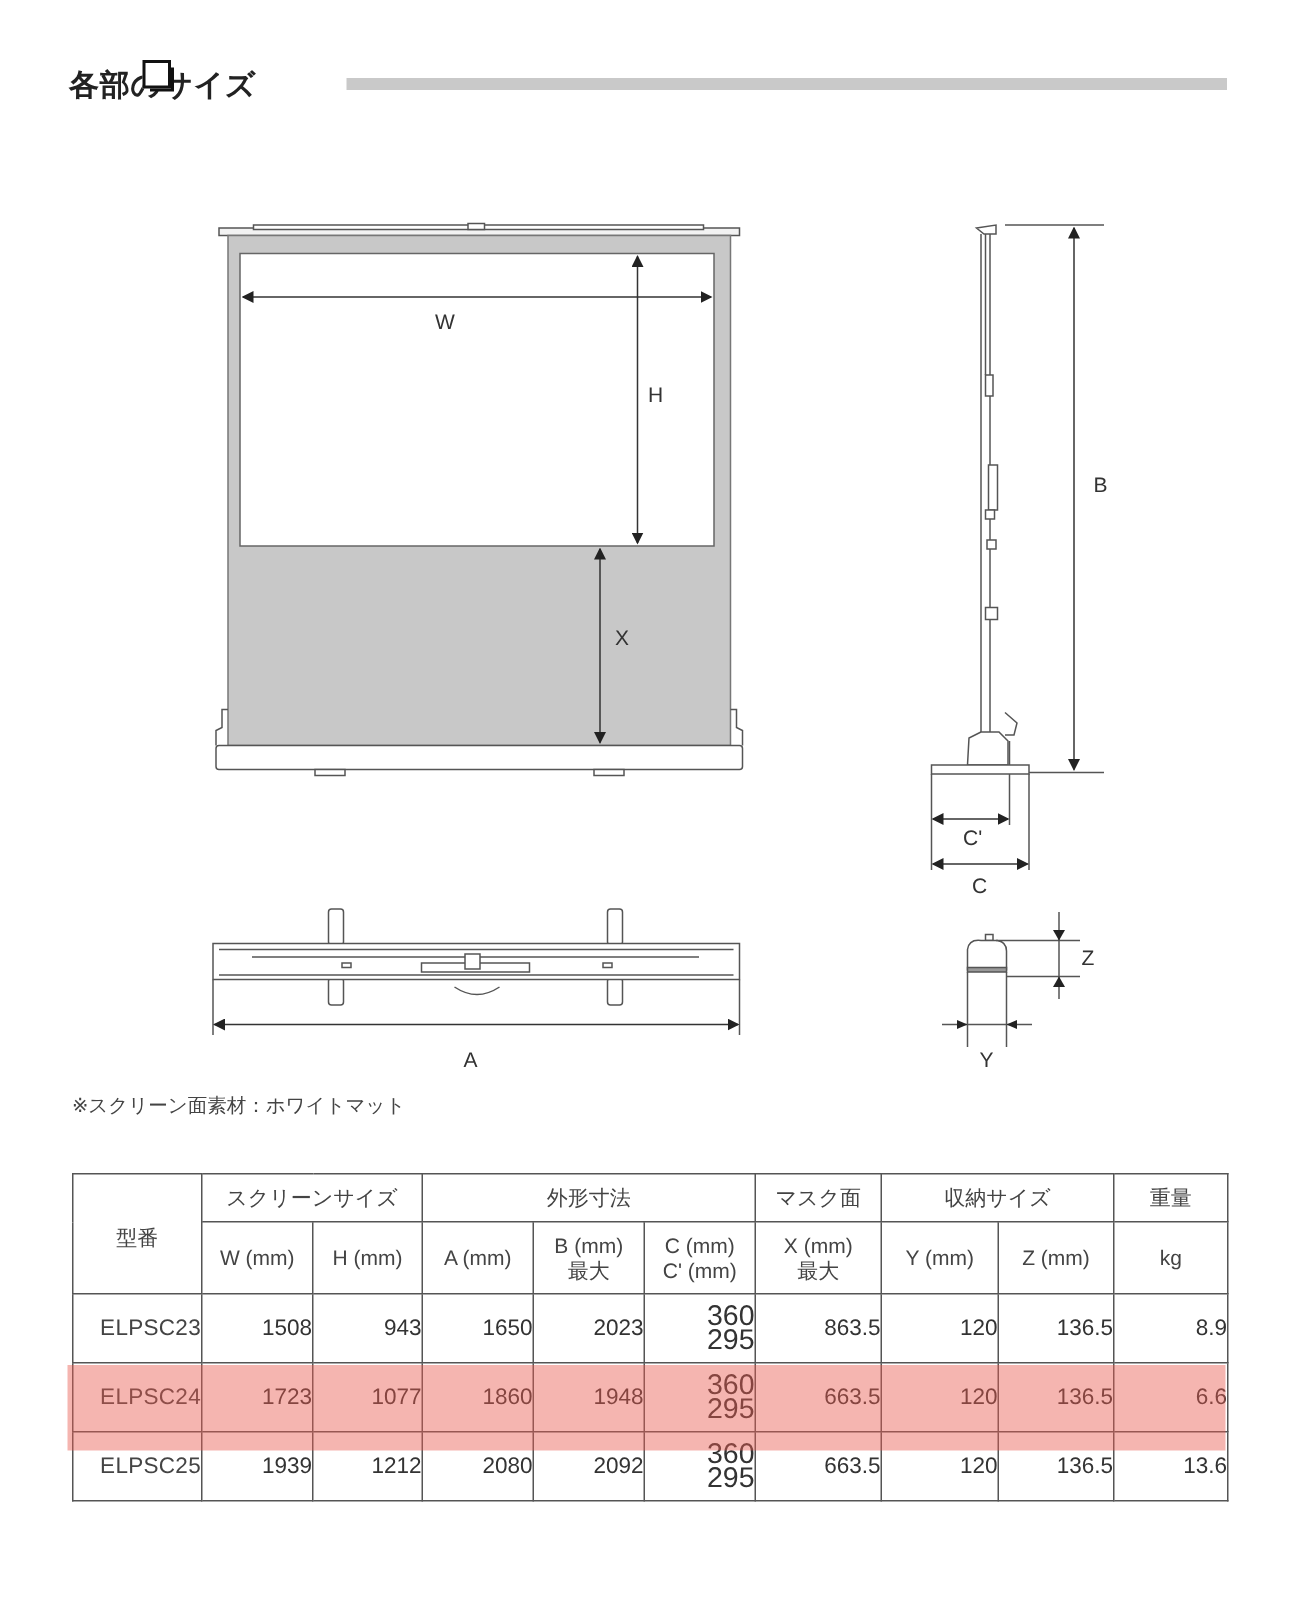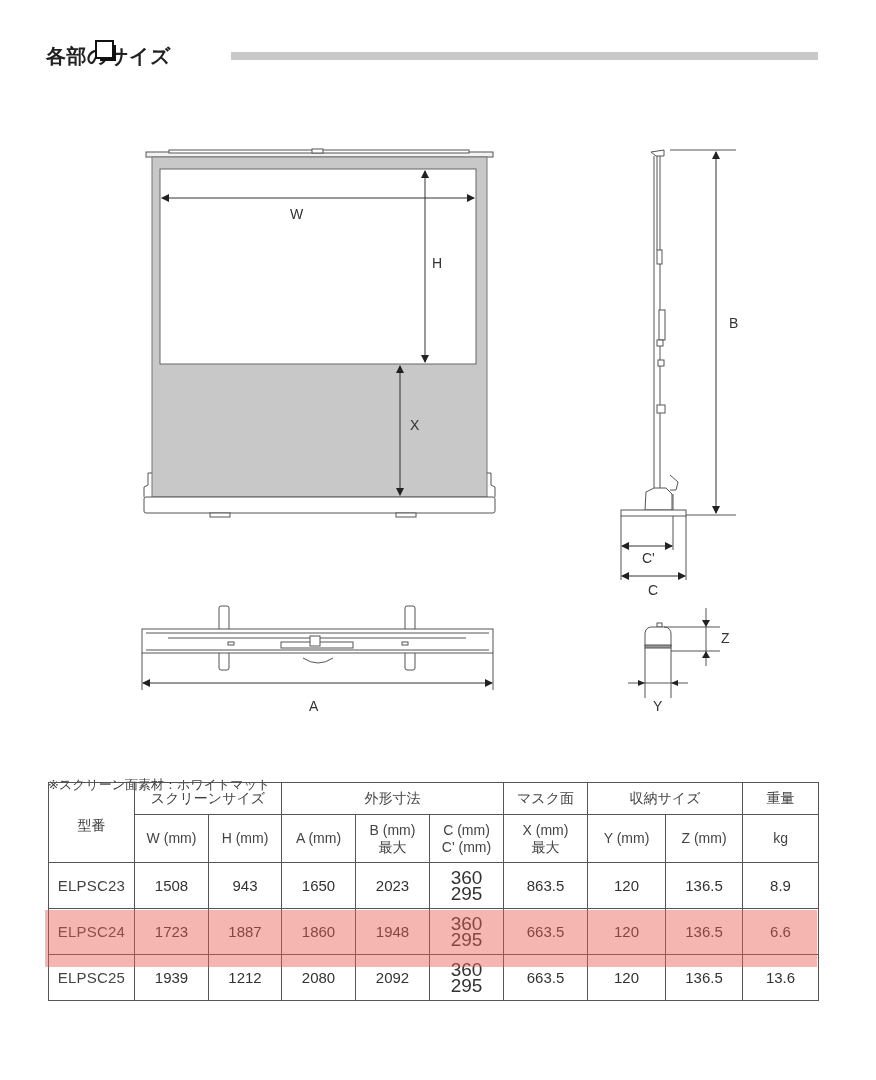--- a/index.html
+++ b/index.html
@@ -14,33 +14,33 @@
     .hdr-icon .back { position: absolute; left: 5px; top: 5px; width: 16px; height: 16px; background: #111; }
     .hdr-icon .front { position: absolute; left: 0; top: 0; width: 15px; height: 15px; background: #fff; border: 2px solid #111; }
     .hdr-title { font-size: 20px; font-weight: bold; color: #222; letter-spacing: 0.5px; }
     .hdr-rule { position: absolute; left: 231px; top: 52px; width: 587px; height: 8px; background: #c9c9c9; }
 
     
     .drawing { position: absolute; left: 0; top: 0; width: 876px; height: 730px; }
     .dim-label { position: absolute; font-size: 14px; color: #333; font-family: "Liberation Sans", sans-serif; }
 
     
-    .note { position: absolute; left: 48px; top: 728px; font-size: 13px; color: #444; margin-top: 48px; }
+    .note { position: absolute; left: 48px; top: 728px; font-size: 13px; color: #444; }
 
     
     .spec-table { position: absolute; left: 48px; top: 782px; width: 770px; border-collapse: collapse; table-layout: fixed; }
     .spec-table td, .spec-table th {
       border: 1.5px solid #555; text-align: center; vertical-align: middle;
       font-weight: normal; color: #333; font-size: 15px; padding: 0;
       font-family: "Liberation Sans", sans-serif;
     }
     .spec-table th { font-size: 14px; color: #444; }
     .spec-table .r-top th { height: 31px; }
     .spec-table .r-sub th { height: 47px; line-height: 17px; }
-    .spec-table .r-data td { height: 45px; line-height: 16px; }
+    .spec-table .r-data td { height: 45px; line-height: 16px; text-align: right; }
     .spec-table .model { font-size: 15px; color: #444; letter-spacing: 0.2px; }
     .spec-table .stack { font-size: 19px; line-height: 15px; }
 
     .highlight { position: absolute; left: 45px; top: 910px; width: 772px; height: 57px; background: rgba(232, 90, 80, 0.45); pointer-events: none; }
   </style>
 </head>
 <body>
 
 <div class="section-header">
   <div class="hdr-icon">
@@ -204,21 +204,21 @@
     <td>2023</td>
     <td class="stack"><span>360</span><br><span>295</span></td>
     <td>863.5</td>
     <td>120</td>
     <td>136.5</td>
     <td>8.9</td>
   </tr>
   <tr class="r-data">
     <td class="model">ELPSC24</td>
     <td>1723</td>
-    <td>1887</td>
+    <td>1077</td>
     <td>1860</td>
     <td>1948</td>
     <td class="stack"><span>360</span><br><span>295</span></td>
     <td>663.5</td>
     <td>120</td>
     <td>136.5</td>
     <td>6.6</td>
   </tr>
   <tr class="r-data">
     <td class="model">ELPSC25</td>

